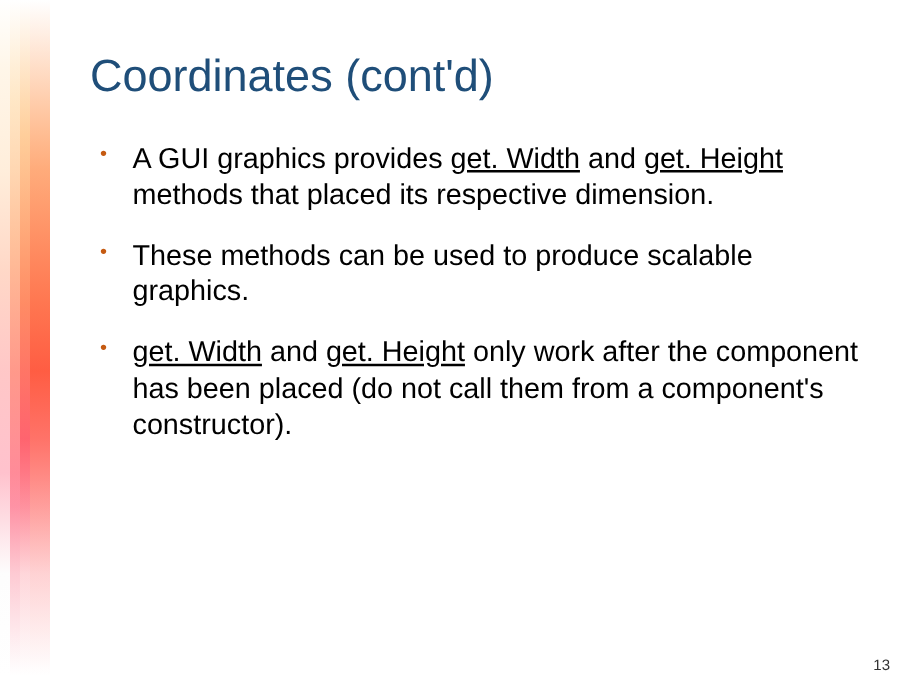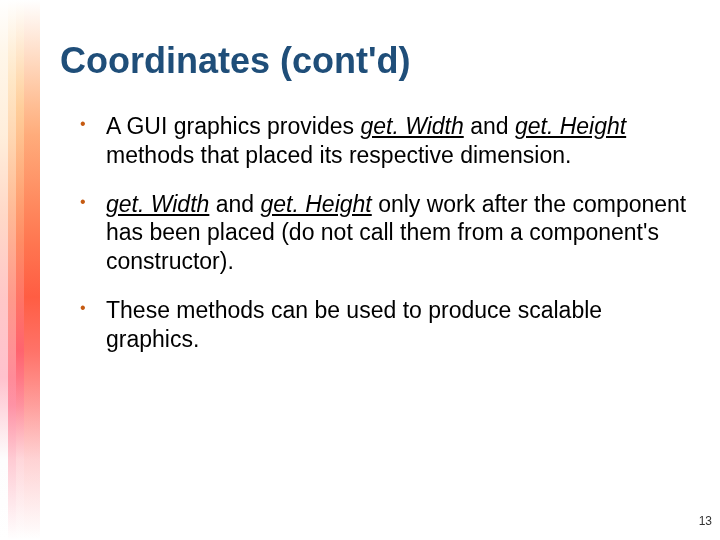--- a/index.html
+++ b/index.html
@@ -35,22 +35,22 @@
   .content {
     position: absolute;
     left: 60px;
     top: 40px;
     right: 30px;
   }
 
   .title {
     font-size: 36px;
     color: #1f4e79;
-    margin: 0 0 30px 0;
-    font-weight: bold;
+    margin: 0 0 30px 12px;
+    font-weight: normal;
   }
 
   .bullets {
     margin-left: 20px;
   }
 
   .bullet {
     position: relative;
     padding-left: 26px;
     margin-bottom: 20px;
@@ -61,27 +61,26 @@
   .bullet::before {
     content: "•";
     position: absolute;
     left: 0;
     top: 2px;
     color: #c55a11;
     font-size: 16px;
   }
   .underline {
     text-decoration: underline;
-    font-style: italic;
   }
 
   .pagenum {
     position: absolute;
     right: 8px;
-    bottom: 12px;
+    bottom: 1px;
     font-size: 12px;
     color: #333;
   }
 </style>
 </head>
 <body>
 
 <div class="sidebar">
   <div class="stripe s1"></div>
   <div class="stripe s2"></div>
@@ -92,23 +91,23 @@
 <div class="content">
   <h1 class="title">Coordinates (cont'd)</h1>
 
   <div class="bullets">
 
     <div class="bullet">
       <span>A GUI graphics provides </span><span class="underline">get. Width</span><span> and </span><span class="underline">get. Height</span><span> methods that placed its respective dimension.</span>
     </div>
 
     <div class="bullet">
-      <span></span><span class="underline">get. Width</span><span> and </span><span class="underline">get. Height</span><span> only work after the component has been placed (do not call them from a component's constructor).</span>
+      <span>These methods can be used to produce scalable graphics.</span>
     </div>
 
     <div class="bullet">
-      <span>These methods can be used to produce scalable graphics.</span>
+      <span></span><span class="underline">get. Width</span><span> and </span><span class="underline">get. Height</span><span> only work after the component has been placed (do not call them from a component's constructor).</span>
     </div>
 
   </div>
 </div>
 
 <div class="pagenum">13</div>
 
 </body></html>

